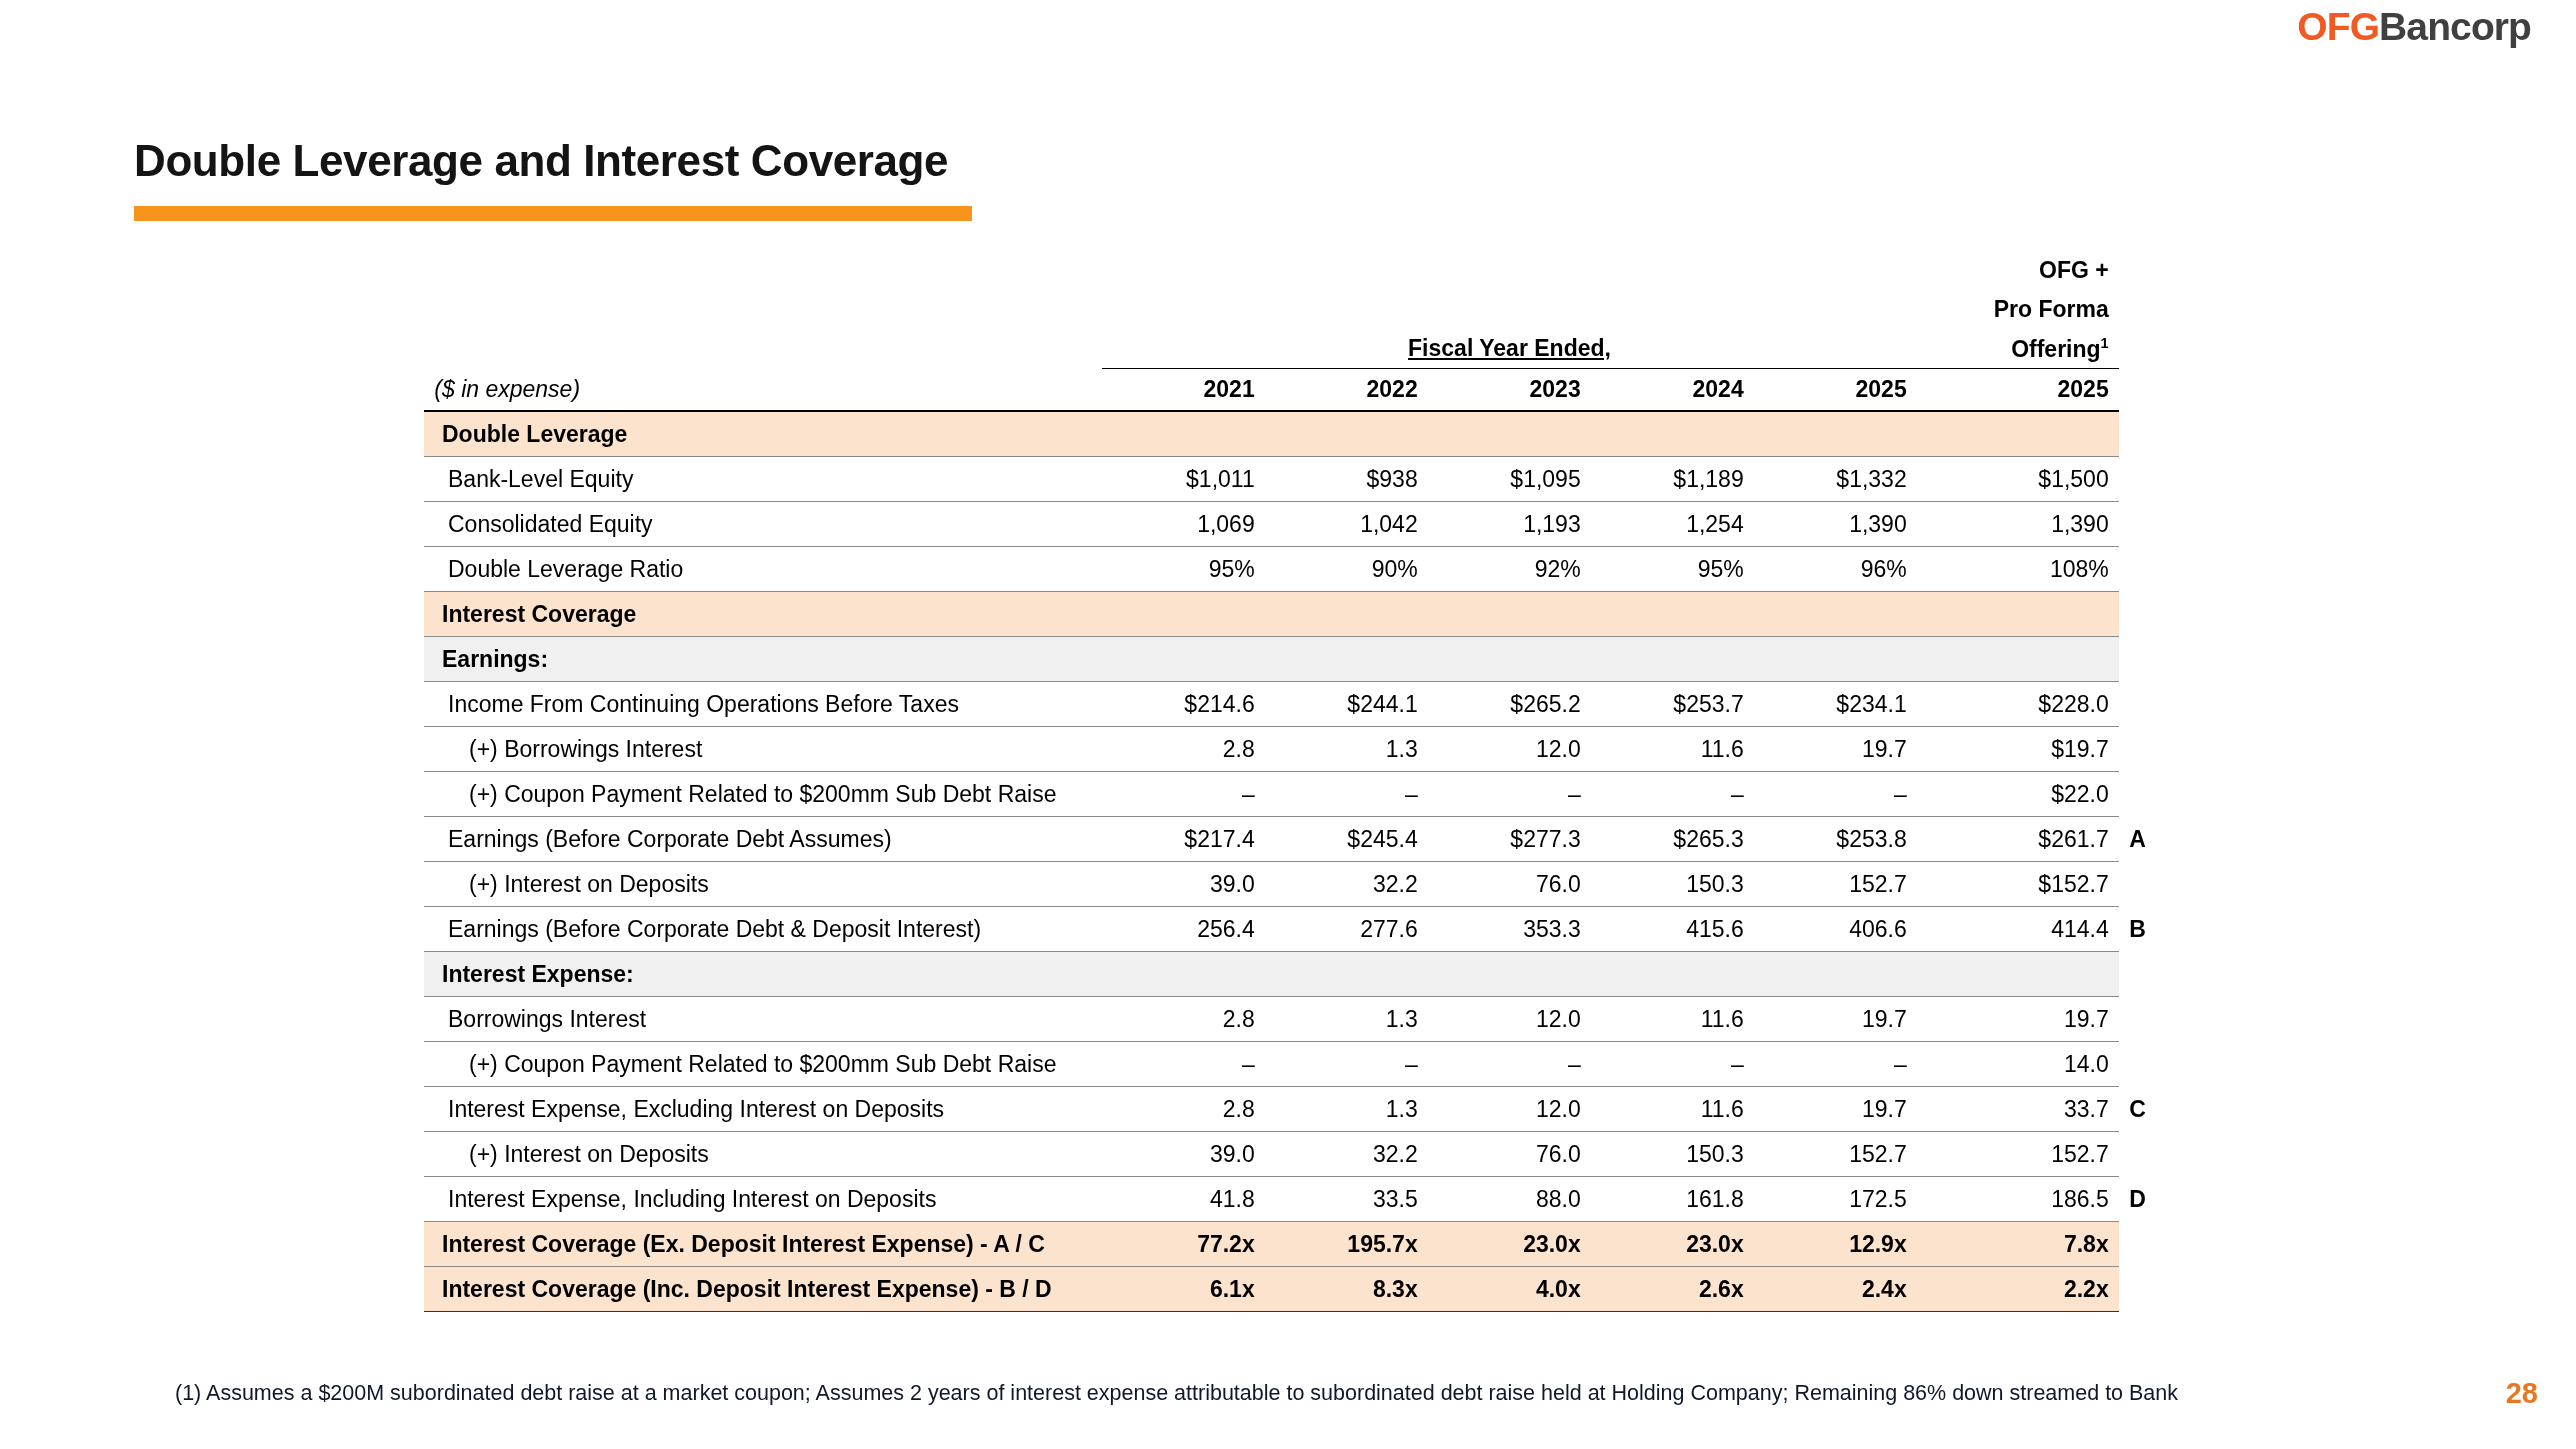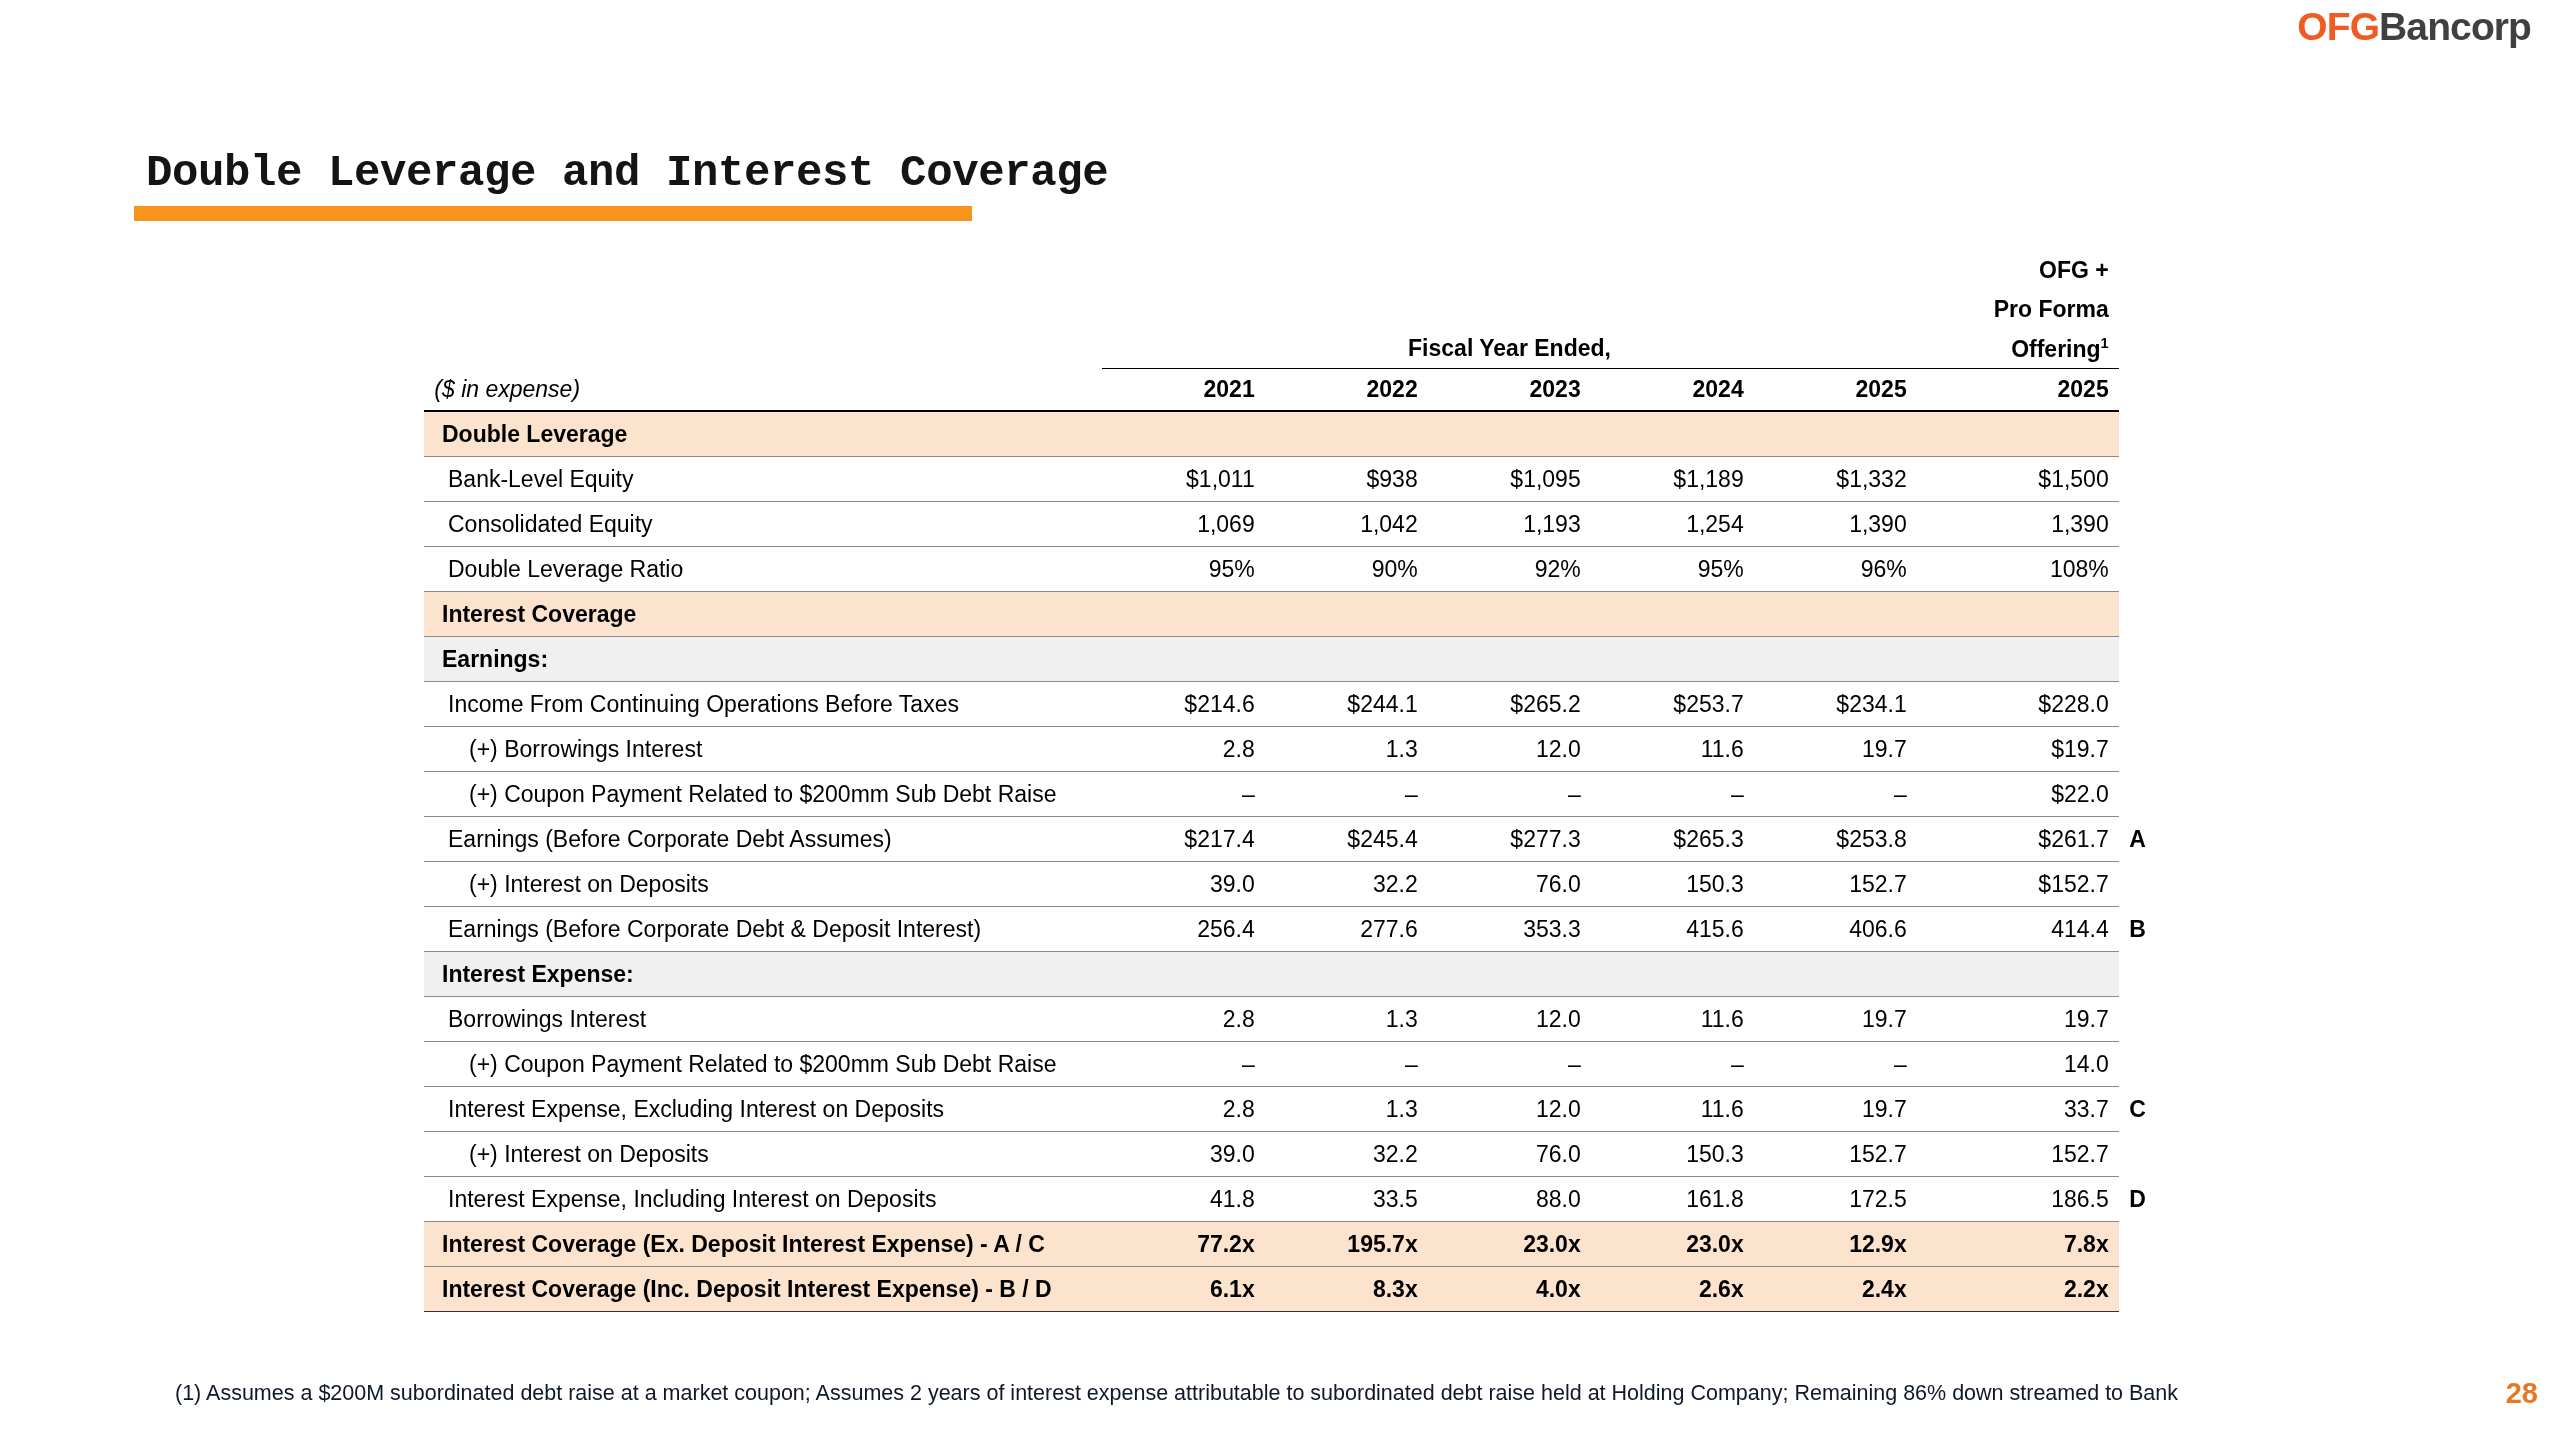--- a/index.html
+++ b/index.html
@@ -10,33 +10,33 @@
     font-family: "Liberation Sans", "DejaVu Sans", sans-serif;
     overflow: hidden;
   }
 
   
   .logo { position: absolute; top: 5px; right: 45px; font-size: 39px; font-weight: bold; letter-spacing: -0.9px; white-space: nowrap; }
   .logo-ofg { color: var(--logo-orange, #F15A22); }
   .logo-bancorp { color: var(--logo-gray, #404041); }
 
   
-  .title { position: absolute; left: 134px; top: 136px; margin: 12px; font-size: 44px; font-weight: bold; color: #141414; letter-spacing: -0.4px; font-family: Liberation Mono, monospace; }
+  .title { position: absolute; left: 134px; top: 136px; margin: 0; font-size: 44px; font-weight: bold; color: #141414; letter-spacing: -0.4px; }
   .title-bar { position: absolute; left: 134px; top: 206px; width: 838px; height: 14.6px; background: var(--accent-orange, #F7941D); }
 
   
   table.fin { position: absolute; left: 424px; top: 251px; border-collapse: collapse; table-layout: fixed; font-size: 23px; }
   table.fin td { padding: 0 10.3px; vertical-align: middle; white-space: nowrap; overflow: hidden; }
   .pre-row td { height: 39px; }
   .years-row td { height: 41px; }
   tbody tr td { height: 44px; }
 
   .val { text-align: right; }
   .lbl { text-align: left; }
-  .ctr { text-align: center; }
+  .ctr { text-align: center; text-decoration: underline; }
   .b { font-weight: bold; }
   .i { font-style: italic; }
 
   .underlined { border-bottom: 1.7px solid #000; }
   .years-row td.c { border-bottom: 2.6px solid #000; }
 
   tbody td.c { border-bottom: 0.9px solid #8a8a8a; }
   tbody tr:last-child td.c { border-bottom: 1.7px solid #333; }
 
   tr.section-orange td.c, tr.total-orange td.c { background: var(--row-orange, #FBE3CD); }

